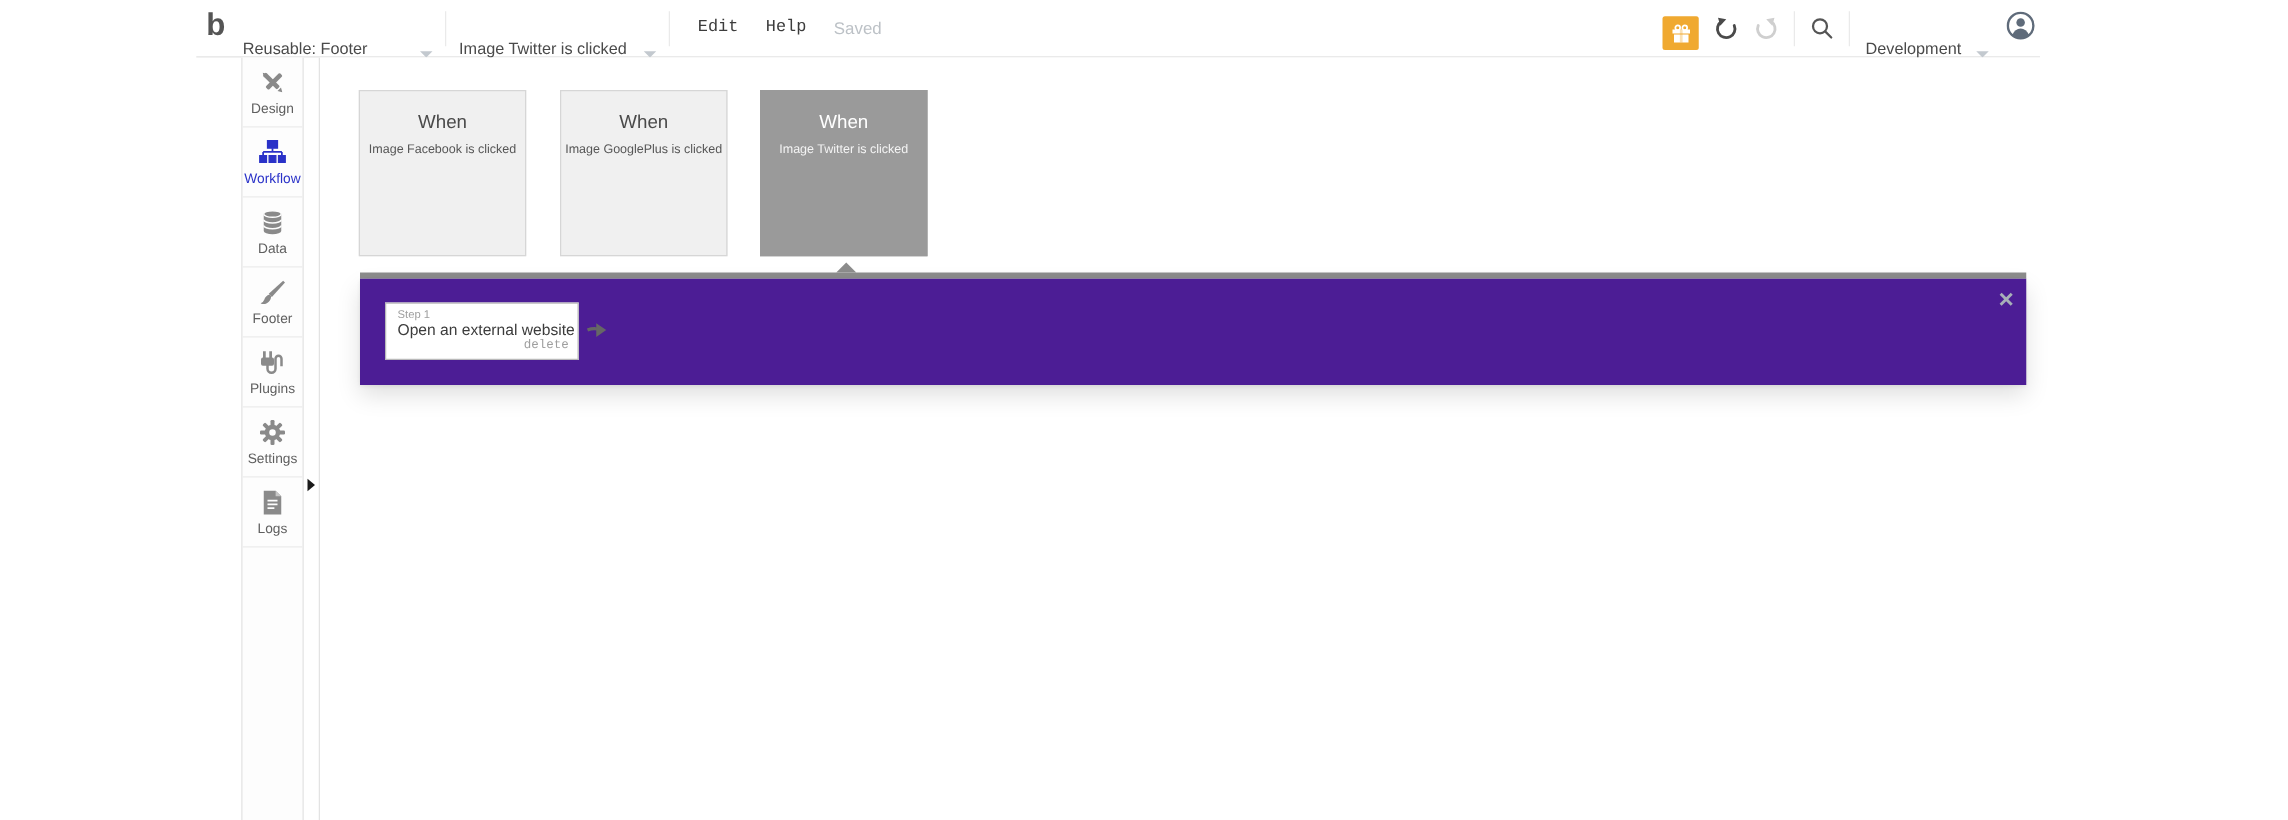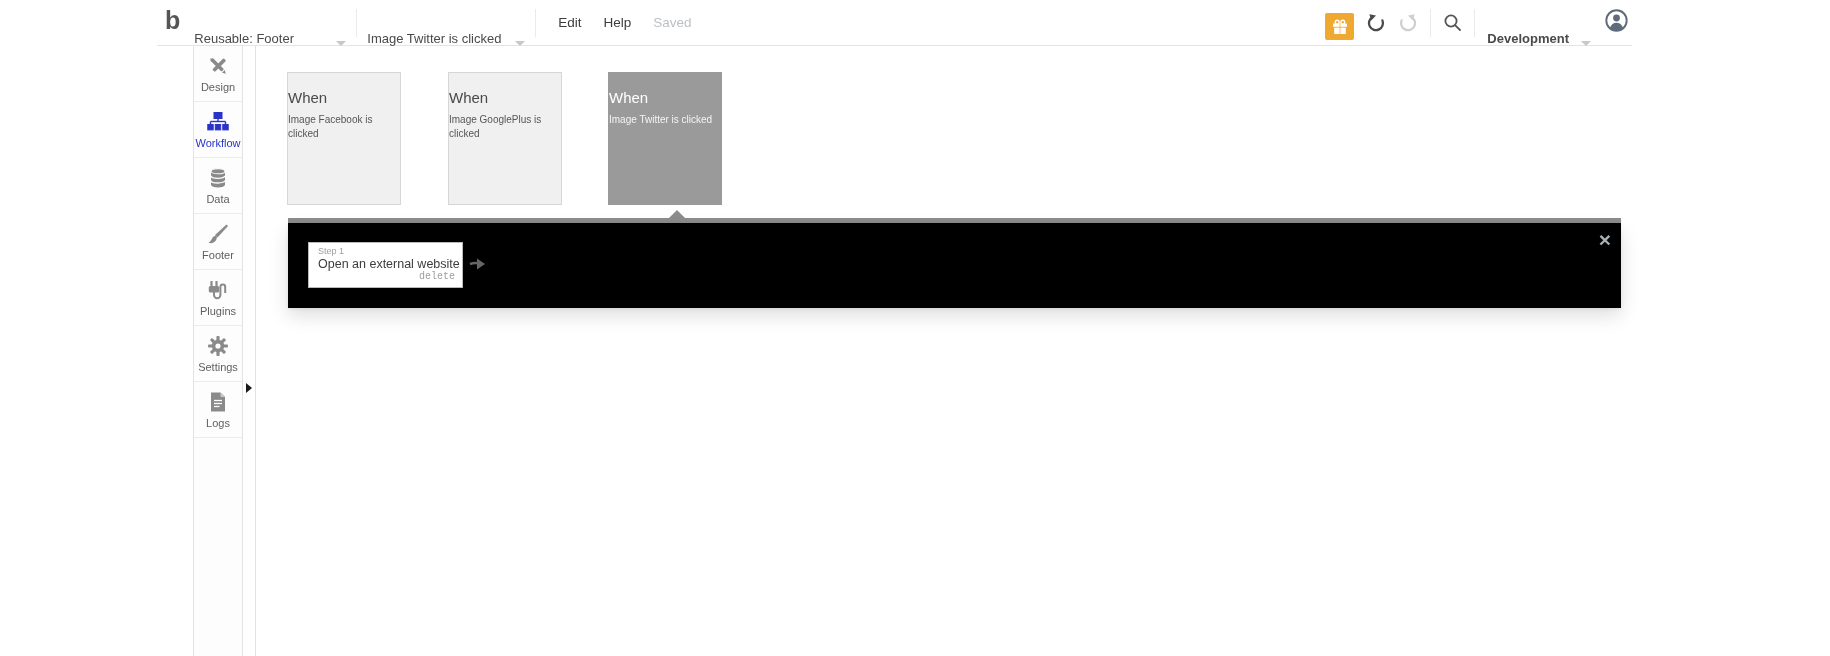--- a/index.html
+++ b/index.html
@@ -10,62 +10,62 @@
   .topbar { position:absolute; left:157px; top:0; width:1475px; height:46px;
             border-bottom:1px solid #e4e4e4; display:flex; align-items:center; background:#fff; }
   .logo { font-size:25px; font-weight:bold; color:#555; margin-left:8px; line-height:1; padding-bottom:4px; }
   .tb-dropdown { display:flex; align-items:flex-end; justify-content:space-between; height:46px; padding:0 10px 0 10px; cursor:pointer; }
   .tb-dropdown .val { font-size:13px; color:#4a4a4a; }
   .dd-arrow { width:0; height:0; border-left:5px solid transparent; border-right:5px solid transparent;
               border-top:5px solid #c3c9cf; margin-left:12px; }
   .pg-dd { width:172px; margin-left:4px; }
   .el-dd { width:178px; }
   .tb-sep { width:1px; height:28px; background:#eaeaea; }
-  .tb-menu { font-size:13.5px; color:#3c3c3c; margin-left:22px; cursor:pointer; }
+  .tb-menu { font-size:13.5px; color:#3c3c3c; margin-left:22px; cursor:pointer;font-family:Liberation Mono, monospace; }
   .tb-saved { font-size:13.5px; color:#bcc1c6; margin-left:22px; }
   .tb-spacer { flex:1; }
   .gift-btn { width:29px; height:27px; background:#f0a930; border-radius:2px; display:flex; align-items:center;
               justify-content:center; cursor:pointer; margin-top:8px; }
   .icon-btn { margin-left:12px; cursor:pointer; display:flex; align-items:center; }
   .env-dd { width:auto; padding:0 6px 0 12px; }
-  .env-dd .val { color:#4a4a4a;font-weight:bold; }
+  .env-dd .val { color:#4a4a4a; }
   .avatar { margin:0 4px 0 8px; cursor:pointer; }
 
   
   .sidebar { position:absolute; left:193px; top:46px; width:50px; height:610px;
              border-left:1px solid #e3e3e3; border-right:1px solid #e3e3e3; background:#fdfdfd; }
   .sb-item { width:100%; height:56px; border-bottom:1px solid #ececec; display:flex; flex-direction:column;
              align-items:center; justify-content:center; cursor:pointer; overflow:visible; }
   .sb-item .sb-label { font-size:11px; color:#5f5f5f; margin-top:4px; white-space:nowrap; }
   .sb-item.active .sb-label { color:#2a32c8; }
   .collapse-handle { position:absolute; left:246px; top:383px; width:0; height:0;
                      border-top:5px solid transparent; border-bottom:5px solid transparent;
                      border-left:6px solid #1a1a1a; cursor:pointer; }
 
   
   .canvas { position:absolute; left:255px; top:46px; width:1377px; height:610px;
             border-left:1px solid #e3e3e3; background:#fff; }
 
-  .event-card { position:absolute; top:26px; width:114px; height:133px; background:#f0f0f0;
-                border:1px solid #d6d6d6; cursor:pointer; }
+  .event-card { position:absolute; top:26px; width:134px; height:133px; background:#f0f0f0;
+                border:1px solid #d6d6d6; text-align:center; cursor:pointer; }
   .event-card .ev-title { font-size:15px; color:#4a4a4a; margin-top:16px; }
   .event-card .ev-sub { font-size:10px; color:#565656; line-height:1.35; margin-top:7px; padding:0 0; }
   .event-card.selected { background:#9a9a9a; border-color:#9a9a9a; }
   .event-card.selected .ev-title { color:#fff; }
   .event-card.selected .ev-sub { color:#f4f4f4; }
   .event-card.add-event { background:#fff; border:1px dashed #a3a3a3; display:flex; align-items:center;
                           justify-content:center; }
   .event-card.add-event .ev-add { font-size:11.5px; color:#8c8c8c; line-height:1.6; padding:0 16px; }
 
   .panel-caret { position:absolute; left:413px; top:164px; width:0; height:0;
                  border-left:8px solid transparent; border-right:8px solid transparent;
                  border-bottom:8px solid #8c8c8c; }
   .action-panel { position:absolute; left:32px; top:172px; width:1333px; }
   .panel-topbar { height:5px; background:#8c8c8c; }
-  .panel-body { position:relative; height:85px; background:#000000;
+  .panel-body { position:relative; height:85px; background:#4c1d95;
                 box-shadow:0 8px 18px rgba(0,0,0,0.13), 0 1px 3px rgba(0,0,0,0.08); }
   .step-box { position:absolute; left:20px; top:19px; width:155px; height:46px; background:#fff;
               border:1px solid #b9b9b9; cursor:pointer; }
   .step-label { font-size:9px; color:#9e9e9e; padding:3px 0 0 9px; }
   .step-action { font-size:12.5px; color:#3c3c3c; padding-left:9px; margin-top:1px; white-space:nowrap; }
   .step-delete { font-size:10px; color:#9e9e9e; text-align:right; padding-right:7px; margin-top:0px; cursor:pointer;font-family:Liberation Mono, monospace; }
   .step-arrow { position:absolute; left:181px; top:33px; }
   .add-action-box { position:absolute; left:201px; top:19px; width:172px; height:46px;
                     border:1px dashed #b9b9b9; display:flex; align-items:center; justify-content:center;
                     cursor:pointer; background:#fafafa; }

